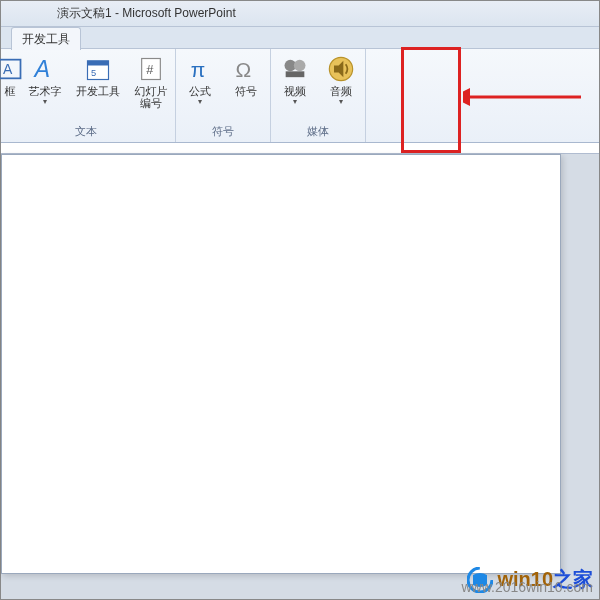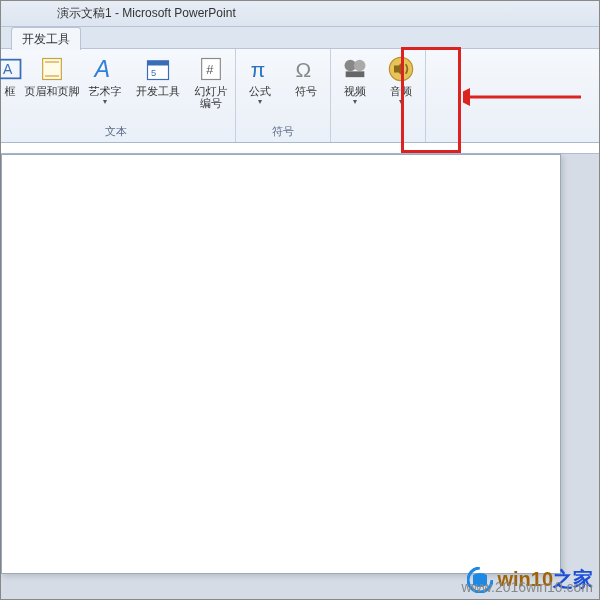--- a/index.html
+++ b/index.html
@@ -57,30 +57,20 @@
         <div class="rb" style="width:18px">
           <span class="icon">
             <svg viewBox="0 0 24 24">
                 <rect x="3" y="4" width="18" height="16" fill="none" stroke="#3a6db5" stroke-width="1.5"></rect>
                 <text x="6" y="16" font-size="12" fill="#3a6db5">A</text>
               </svg>
           </span>
           <span class="lbl">框</span>
         </div>
 
-        <div class="rb" style="width:54px">
-          <span class="icon">
-            <svg viewBox="0 0 24 24">
-                <rect x="4" y="3" width="16" height="18" fill="#fffbe6" stroke="#c9a23a"></rect>
-                <line x1="6" y1="6" x2="18" y2="6" stroke="#c9a23a"></line>
-                <line x1="6" y1="18" x2="18" y2="18" stroke="#c9a23a"></line>
-              </svg>
-          </span>
-          <span class="lbl">页眉和页脚</span>
-        </div>
 
         <div class="rb">
           <span class="icon">
             <svg viewBox="0 0 24 24">
                 <text x="3" y="19" font-size="20" font-style="italic" fill="#3080d8" font-family="serif">A</text>
               </svg>
           </span>
           <span class="lbl">艺术字</span>
           <span class="dd">▾</span>
         </div>
@@ -159,20 +149,21 @@
               <circle cx="12" cy="12" r="10" fill="#e8c25a" stroke="#b8922a"></circle>
               <polygon points="6,9 10,9 14,5 14,19 10,15 6,15" fill="#8a6a1a"></polygon>
               <path d="M16 8 Q19 12 16 16" fill="none" stroke="#8a6a1a" stroke-width="1.5"></path>
             </svg>
           </span>
           <span class="lbl">音频</span>
           <span class="dd">▾</span>
         </div>
 
       </div>
+      <div class="group-label">媒体</div>
     </div>
 
   </div>
 
   <div class="highlight-box"></div>
   <div class="arrow">
     <svg viewBox="0 0 120 20">
         <defs>
           <marker id="ah" markerWidth="8" markerHeight="8" refX="1" refY="3" orient="auto">
             <polygon points="0,0 6,3 0,6" fill="#d22"></polygon>

